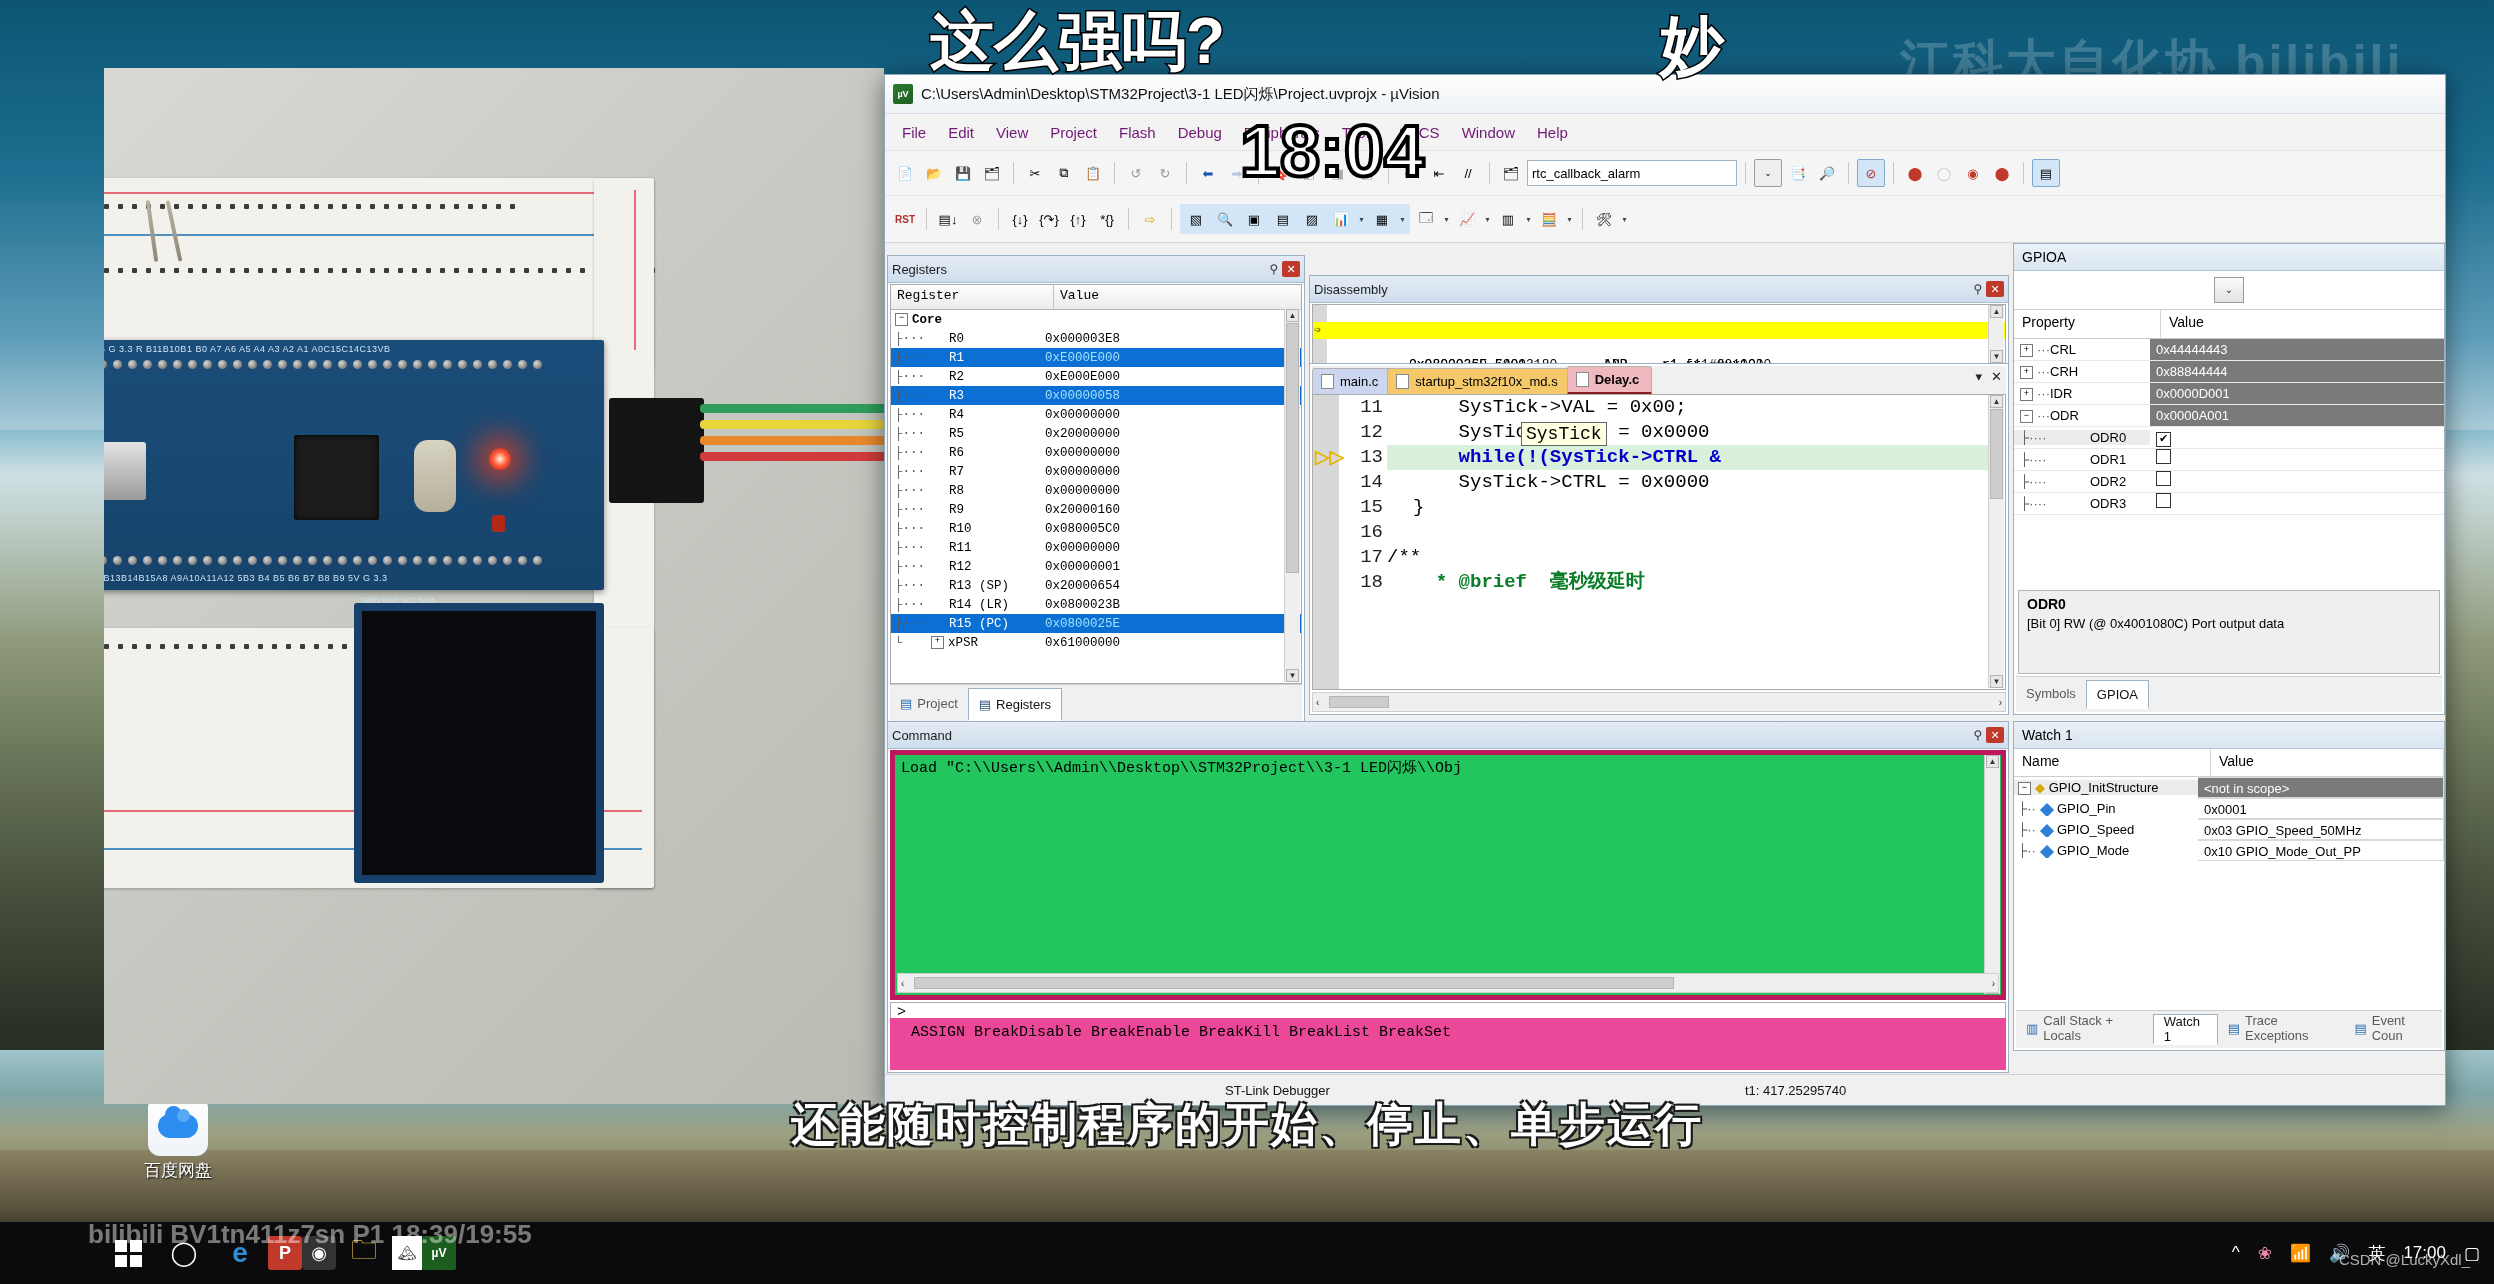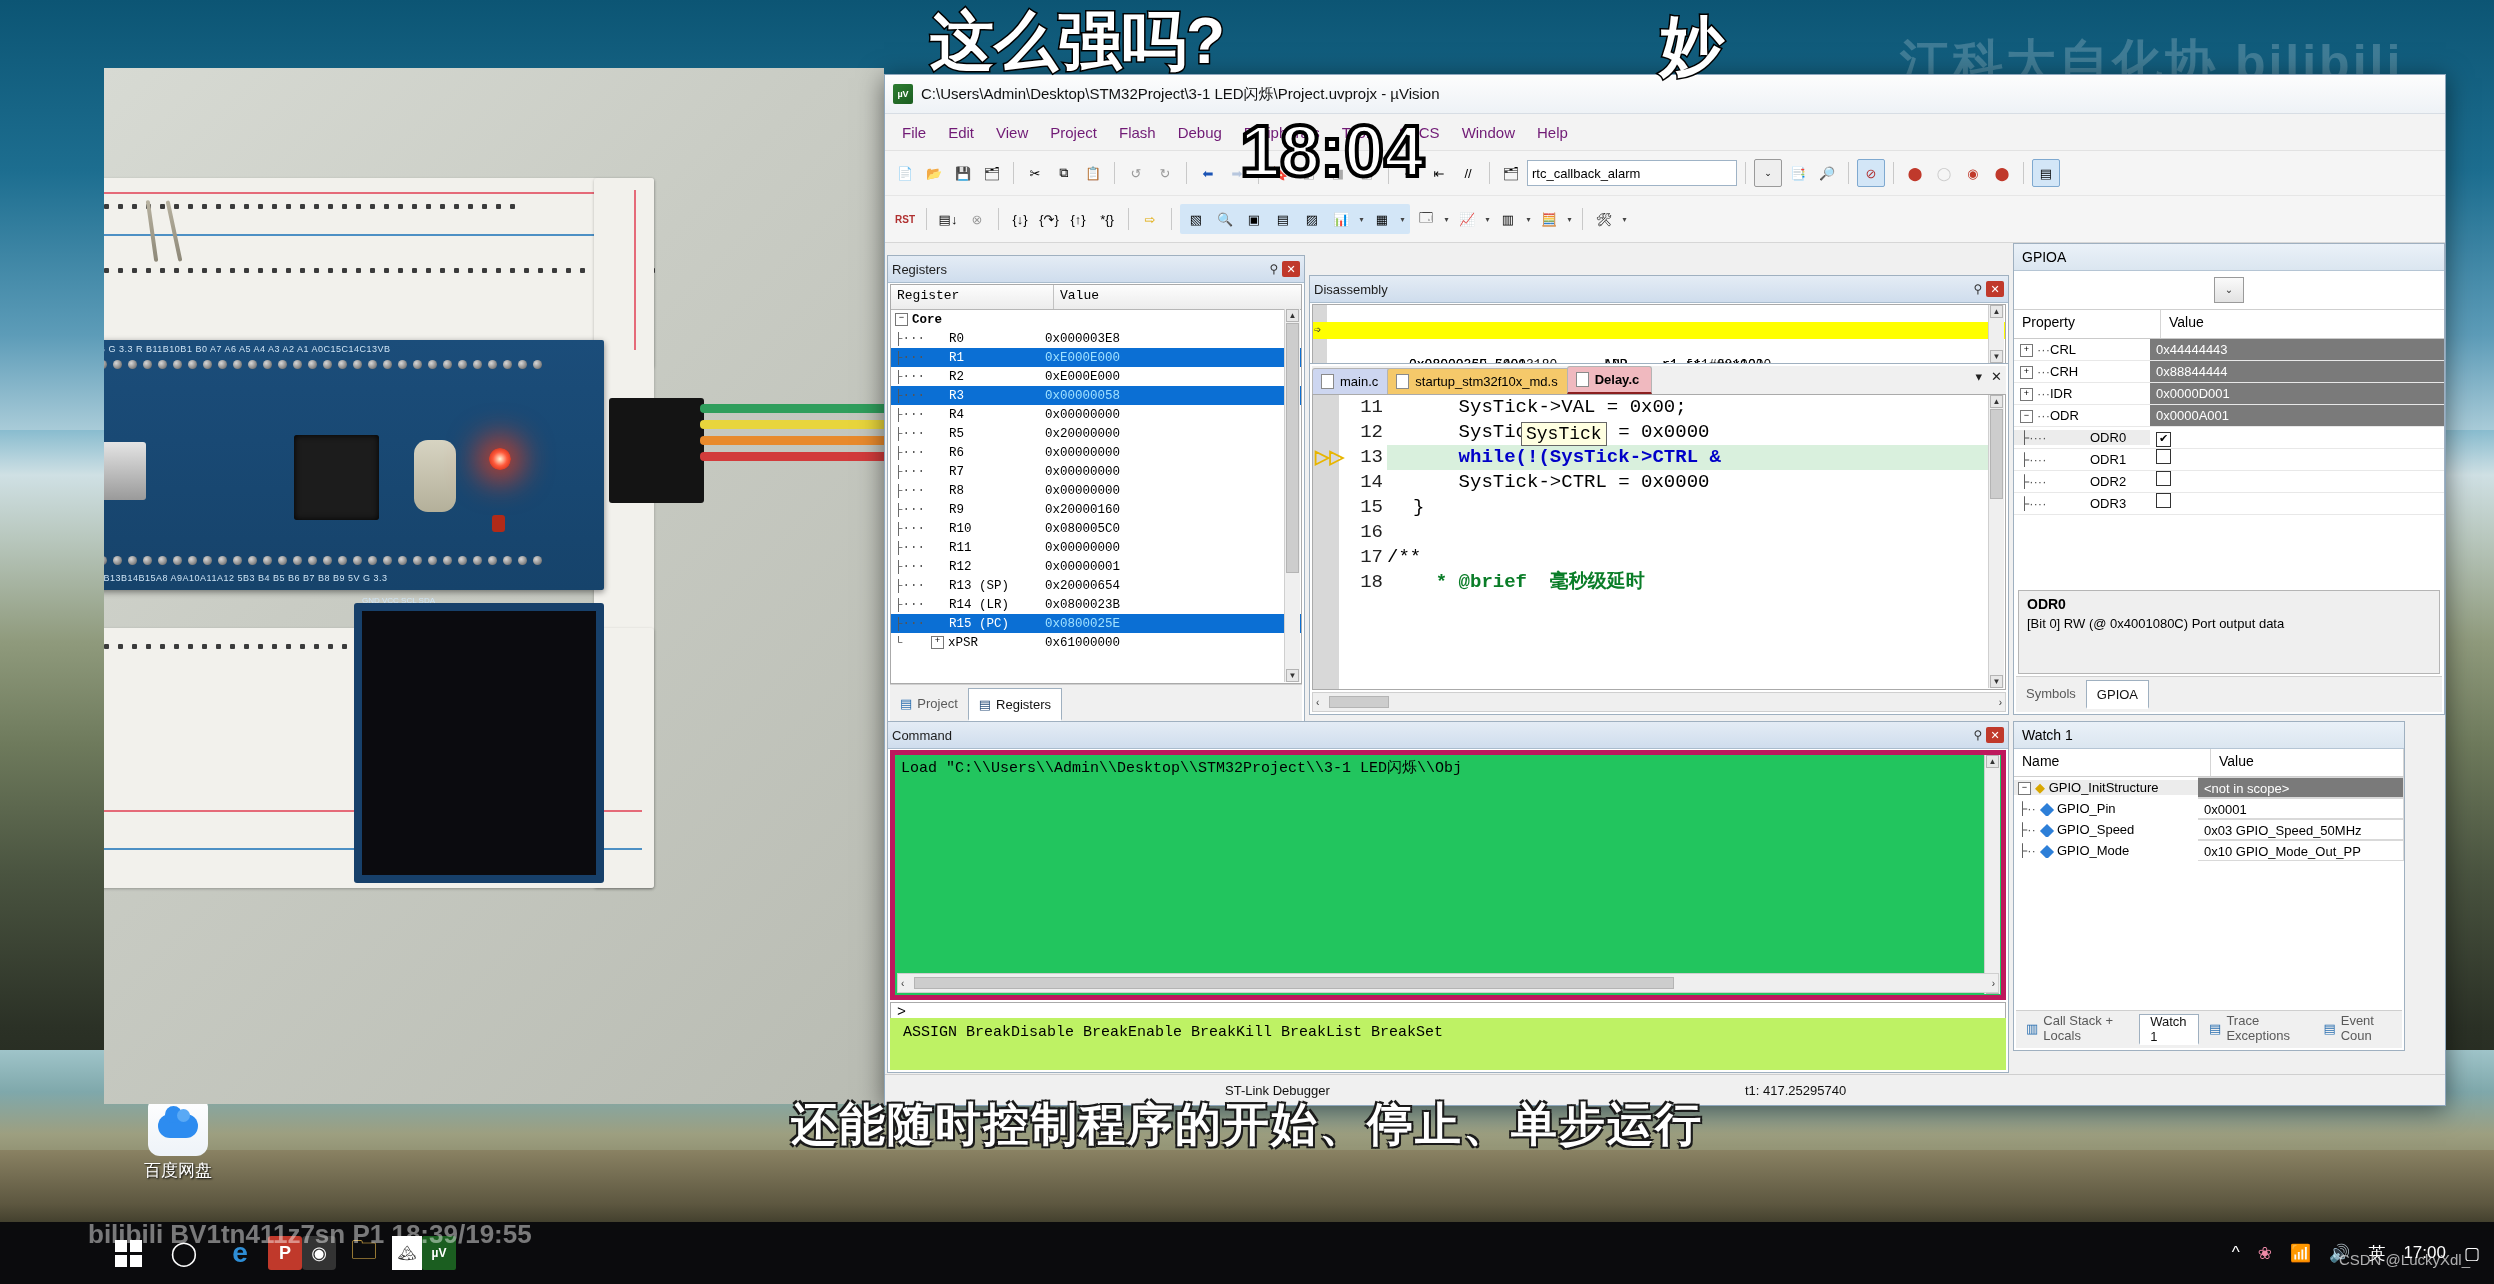--- a/index.html
+++ b/index.html
@@ -155,21 +155,21 @@
   .gp-desc{position:absolute;left:4px;bottom:40px;right:4px;height:72px;background:#efefef;border:1px solid #b5b5b5;padding:5px 8px;}
   .gp-desc .d1{font-size:14px;font-weight:bold;}
   .gp-desc .d2{font-size:13px;margin-top:4px;white-space:nowrap;overflow:hidden;}
 
   
   .cmd-body{position:absolute;left:2px;top:28px;right:2px;bottom:72px;background:#22c55e;border:5px solid #be185d;overflow:hidden;}
   .cmd-line{font-family:"Liberation Mono",monospace;font-size:15px;padding:3px 6px;white-space:pre;}
   .cmd-prompt{position:absolute;left:2px;bottom:46px;right:2px;height:24px;background:#fff;border:1px solid #aaa;
       font-family:"Liberation Mono",monospace;font-size:15px;padding:1px 6px;box-sizing:border-box;}
   .cmd-help{position:absolute;left:2px;bottom:2px;right:2px;height:40px;font-family:"Liberation Mono",monospace;
-      font-size:15px;padding:6px 13px;white-space:nowrap;overflow:hidden;background:#bef264;}
+      font-size:15px;padding:6px 21px;white-space:nowrap;overflow:hidden;background:#ec4899;}
 
   
   .w-head{display:flex;height:27px;background:#fff;border-bottom:1px solid #cfcfcf;font-size:14px;}
   .w-head div{padding:4px 8px;}
   .w-c1{width:180px;border-right:1px solid #d5d5d5;}
   .w-c2{flex:1;border-right:1px solid #d5d5d5;}
   .w-row{display:flex;height:21px;align-items:center;font-size:13px;}
   .w-row .n{width:180px;padding-left:4px;white-space:nowrap;overflow:hidden;}
   .w-row .v{flex:1;padding-left:6px;height:21px;line-height:21px;border:1px solid #d9d9d9;border-left:none;box-sizing:border-box;}
   .w-row.sel .n{background:#ececec;}
@@ -785,21 +785,21 @@
         <div class="hbar">
           <span>‹</span>
           <div class="hthumb" style="position:absolute;left:16px;width:760px;"></div>
           <span>›</span>
         </div>
       </div>
       <div class="cmd-prompt">&gt;</div>
       <div class="cmd-help">ASSIGN BreakDisable BreakEnable BreakKill BreakList BreakSet</div>
     </div>
 
-    <div class="pane" style="left:1128px;top:646px;width:392px;height:330px;">
+    <div class="pane" style="left:1128px;top:646px;width:432px;height:330px;">
       <div class="gp-hdr">
         <span>Watch 1</span>
       </div>
       <div class="w-head">
         <div class="w-c1">Name</div>
         <div class="w-c2">Value</div>
       </div>
       <div>
         <div class="w-row sel">
           <div class="n"><span class="expander">−</span><span style="color:#d9a700;">◆</span> <span>GPIO_InitStructure</span></div>

